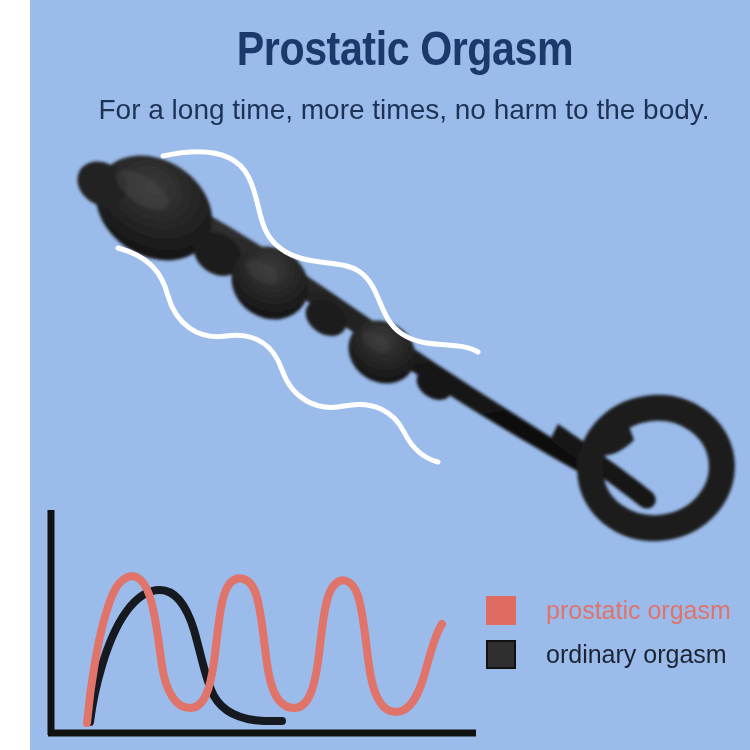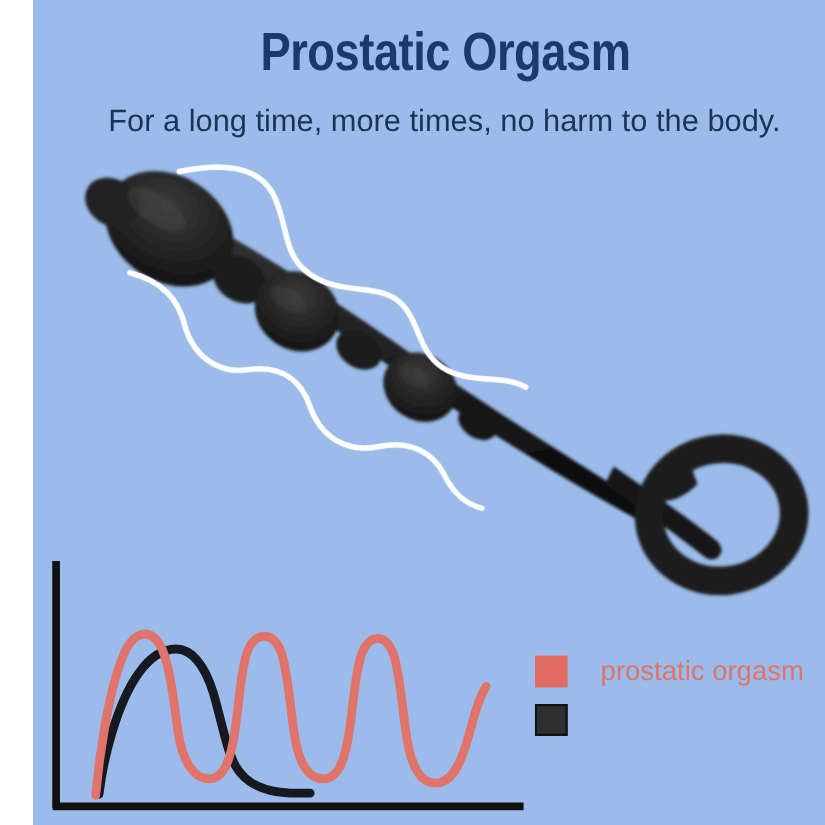--- a/index.html
+++ b/index.html
@@ -209,16 +209,17 @@
              C 400 166, 404 146, 412 134" fill="none" stroke="#e0736a" stroke-width="8" stroke-linecap="round"></path>
   </svg>
 
   <div id="legend">
     <div class="legend-row">
       <div class="legend-swatch red"></div>
       <div class="legend-label red">prostatic orgasm</div>
     </div>
     <div class="legend-row">
       <div class="legend-swatch black"></div>
+      <div class="legend-label black">ordinary orgasm</div>
     </div>
   </div>
 
 </div>
 
 </body></html>

